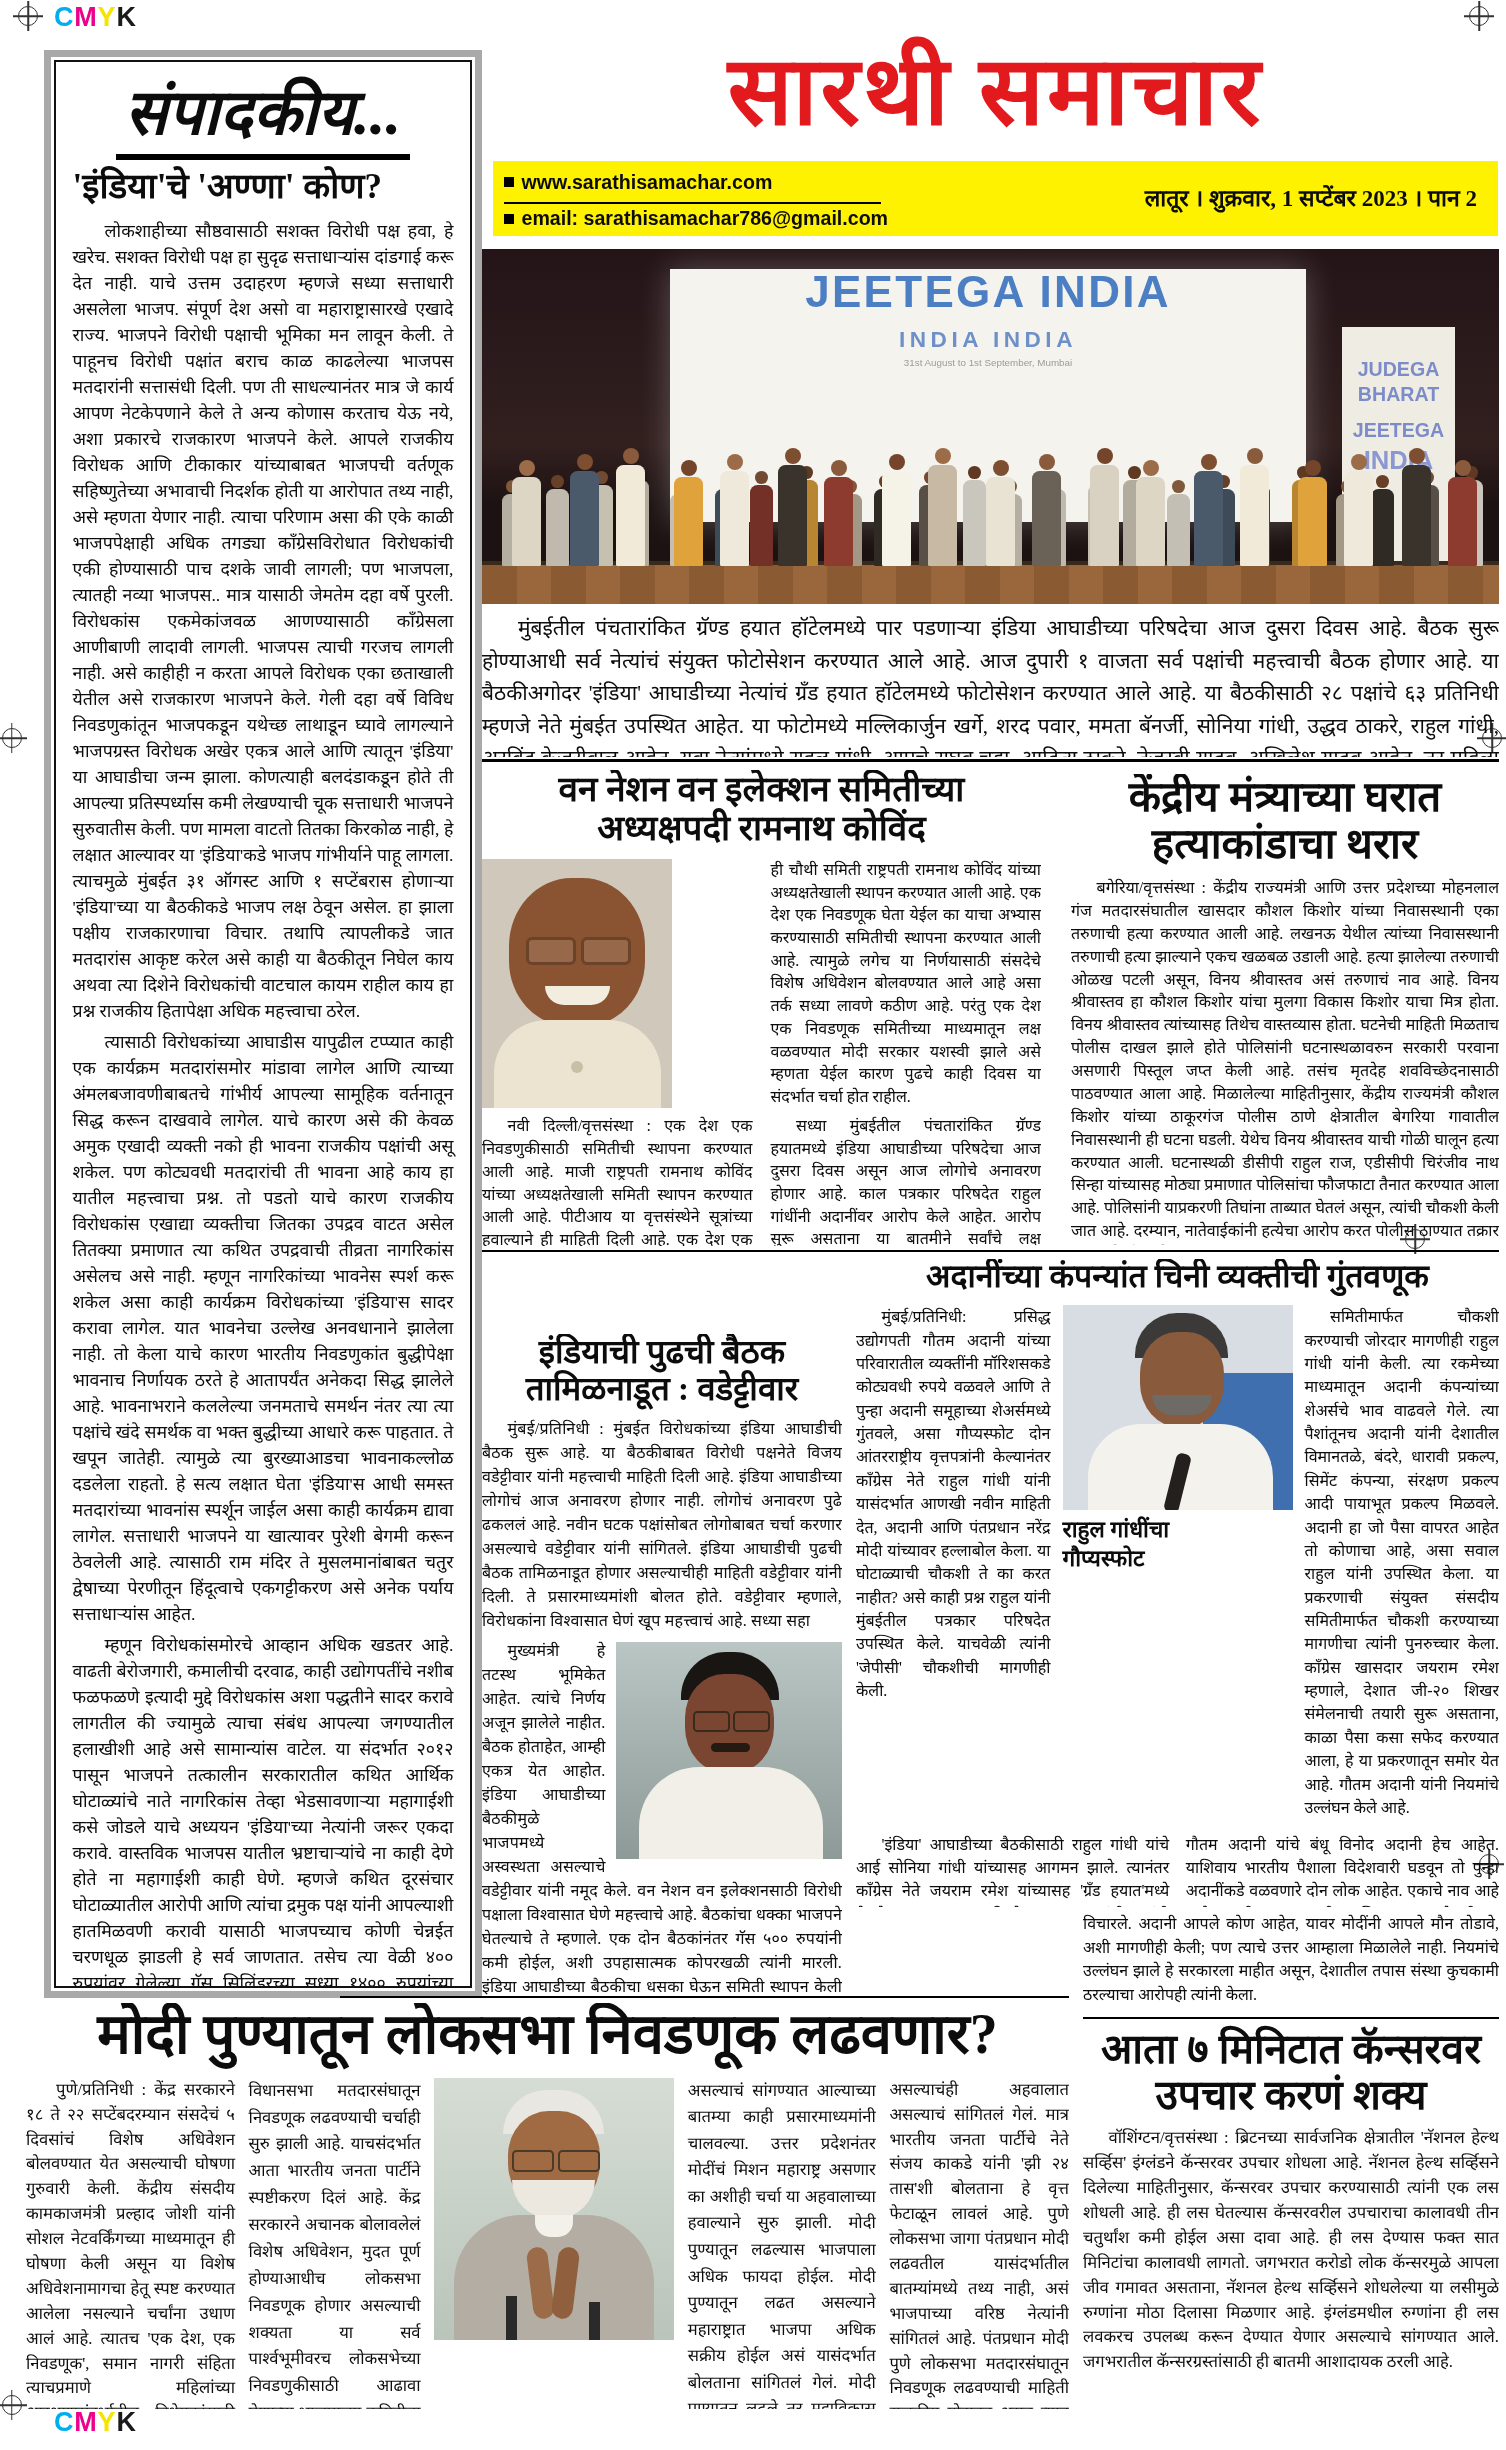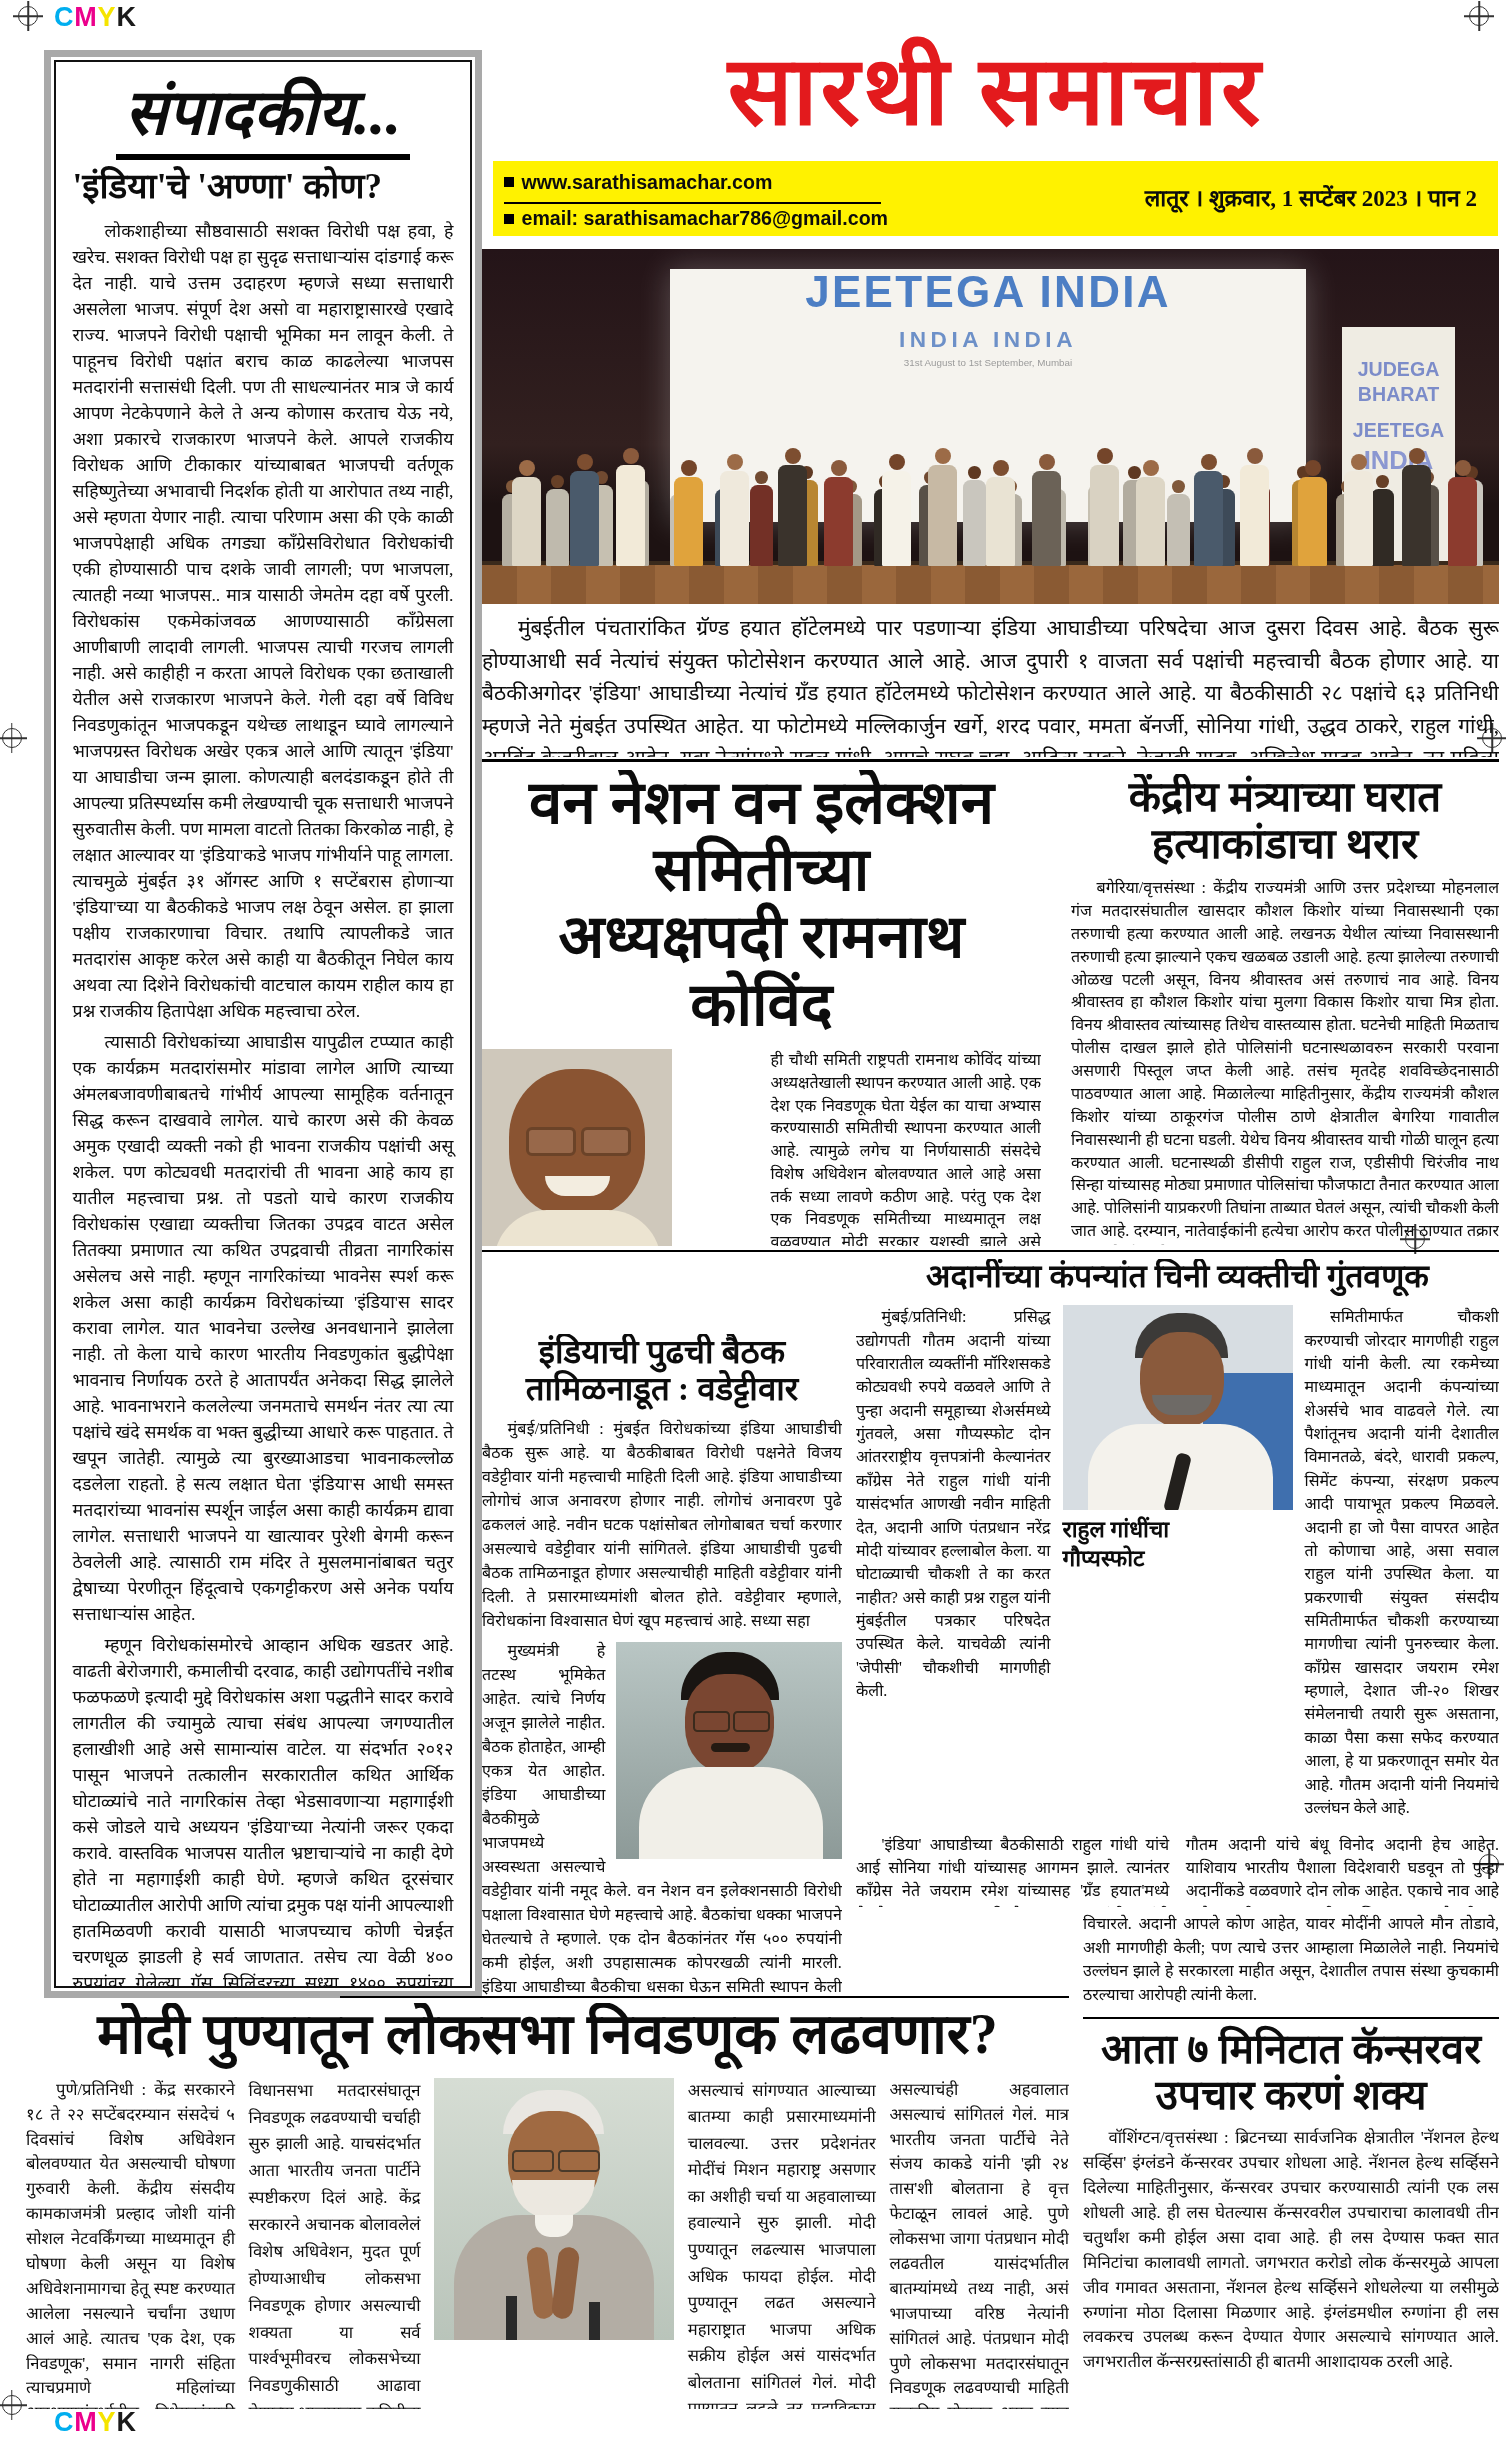--- a/index.html
+++ b/index.html
@@ -327,21 +327,21 @@
         </div>
       </div>
     <div class="floor"></div>
   </div>
   <div class="caption">
     <p>मुंबईतील पंचतारांकित ग्रॅण्ड हयात हॉटेलमध्ये पार पडणाऱ्या इंडिया आघाडीच्या परिषदेचा आज दुसरा दिवस आहे. बैठक सुरू होण्याआधी सर्व नेत्यांचं संयुक्त फोटोसेशन करण्यात आले आहे. आज दुपारी १ वाजता सर्व पक्षांची महत्त्वाची बैठक होणार आहे. या बैठकीअगोदर 'इंडिया' आघाडीच्या नेत्यांचं ग्रँड हयात हॉटेलमध्ये फोटोसेशन करण्यात आले आहे. या बैठकीसाठी २८ पक्षांचे ६३ प्रतिनिधी म्हणजे नेते मुंबईत उपस्थित आहेत. या फोटोमध्ये मल्लिकार्जुन खर्गे, शरद पवार, ममता बॅनर्जी, सोनिया गांधी, उद्धव ठाकरे, राहुल गांधी, अरविंद केजरीवाल आहेत. युवा नेत्यांमध्ये राहुल गांधी, आपचे राघव चड्ढा, आदित्य ठाकरे, तेजस्वी यादव, अखिलेश यादव आहेत. तर महिला नेत्यांमध्ये ममता बॅनर्जी, सोनिया गांधी, सुप्रिया सुळे, मेहबुबा मुफ्ती आहेत. या बैठकीत इंडिया आघाडीचा संयोजक ठरण्याची शक्यता आहे. तसंच अध्यक्ष कोण असावा, आणि पंतप्रधानपदाचा चेहरा म्हणून कुणाला प्रोजेक्ट केलं जावं, यावरही चर्चा होईल. दरम्यान, इंडिया आघाडीच्या लोगोवर शिक्कामोर्तब होण्याची देखील अपेक्षा आहे. काल संध्याकाळी सर्व २८ पक्षांची अनौपचारिक बैठक पार पडली. या बैठकीत संसदेच्या विशेष अधिवेशनावर चर्चा झाली.</p>
   </div>
   <div class="hr" style="left:482px;top:759px;width:1017px;height:3px"></div>
 
   <div class="article" style="left:482px;top:770px;width:559px;height:476px">
-    <div class="headline" style="font-size:60px">
+    <div class="headline" style="font-size:35px">
       <div>वन नेशन वन इलेक्शन समितीच्या</div>
       <div>अध्यक्षपदी रामनाथ कोविंद</div>
     </div>
     <div class="kovind-cols bodytxt">
       <div class="kovind-photo dphoto">
         <div class="pp" style="left:27px;top:19.6px;width:136px;height:148px;background:#8a5432;border-radius:46% 46% 44% 44%"></div>
         <div class="pp" style="left:44px;top:78px;width:44px;height:22.6px;border:3px solid #6b4328;border-radius:6px;background:rgba(255,255,255,.12)"></div>
         <div class="pp" style="left:99px;top:78px;width:44px;height:22.6px;border:3px solid #6b4328;border-radius:6px;background:rgba(255,255,255,.12)"></div>
         <div class="pp" style="left:63px;top:127px;width:65px;height:19.6px;background:#f3ede0;border-radius:0 0 30px 30px"></div>
         <div class="pp" style="left:12px;top:161px;width:167px;height:89px;background:#ece4d1;border-radius:53px 53px 0 0"></div>

